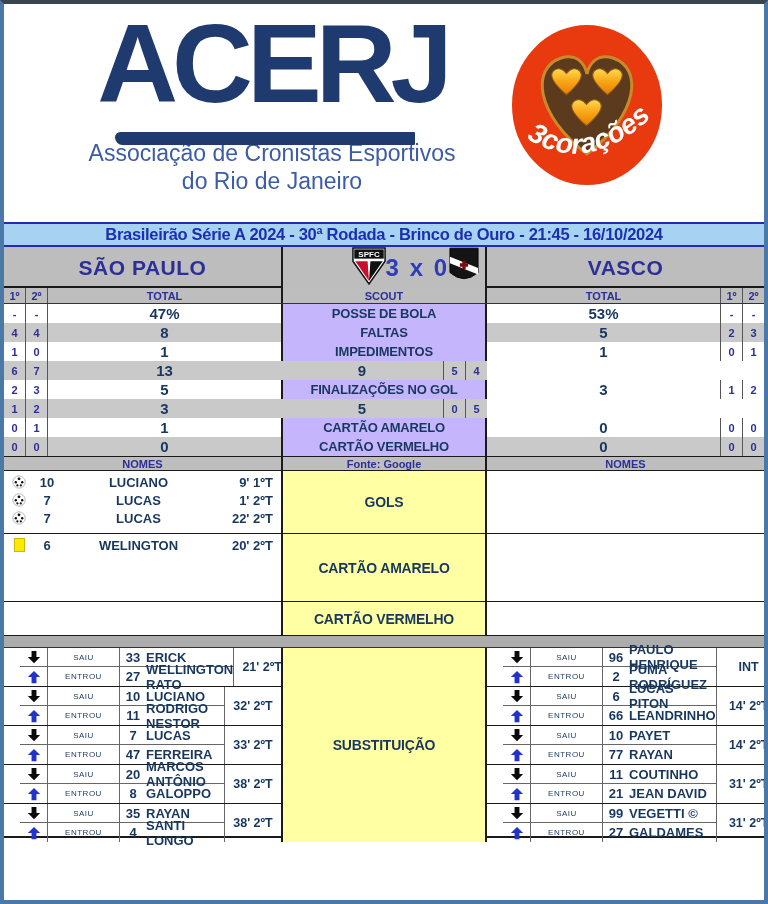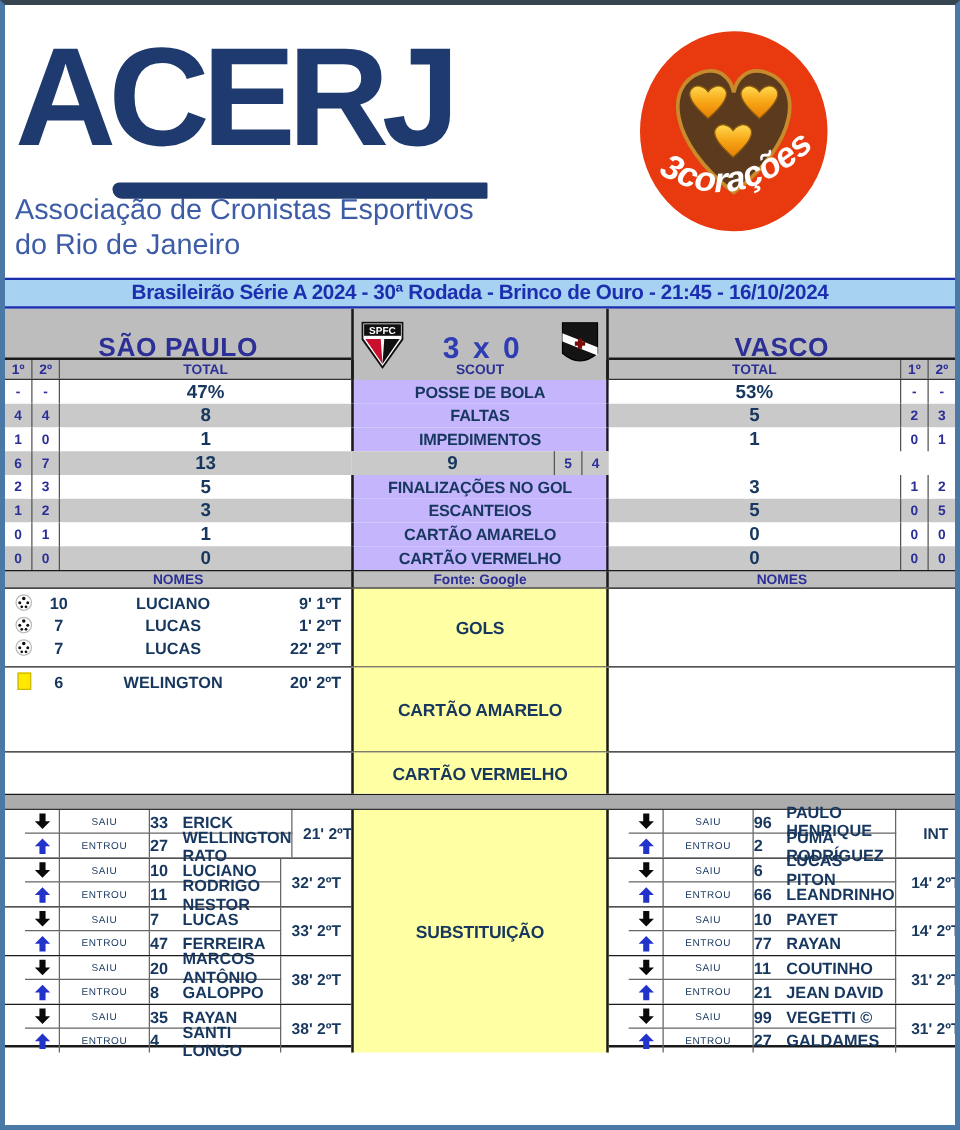--- a/index.html
+++ b/index.html
@@ -2,41 +2,41 @@
 <html><head>
 <meta charset="utf-8">
 <style>
   * { box-sizing: border-box; margin: 0; padding: 0; }
   body { background:#e8e8e8; font-family:"Liberation Sans", sans-serif; }
   .page { width:768px; height:904px; margin:0 auto; background:#fff;
           border:4px solid #4a79a8; border-top-color:#36454f; overflow:hidden; position:relative; }
 
   
   .hdr { height:218px; position:relative; background:#fff; }
-  .acerj-wrap { position:absolute; left:8px; top:0; width:470px; text-align:left;margin-top:14px; }
+  .acerj-wrap { position:absolute; left:33px; top:0; width:470px; text-align:center; }
   .acerj { font-size:112px; font-weight:bold; color:#1E3A6E; letter-spacing:-6px; line-height:1.08; }
   .acerj-swoosh { position:absolute; left:78px; top:128px; width:300px; height:13px;
                   background:#1E3A6E; border-radius:10px 2px 2px 14px; }
   .org { color:#3D5CA6; font-size:23px; line-height:28px; font-weight:normal; margin-top:14px; }
   .sponsor { position:absolute; left:503px; top:16px; }
 
   
   .titlebar { height:25px; background:#A8D2F2; border-top:2px solid #1C2FB0; border-bottom:2px solid #1C2FB0;
               display:flex; align-items:center; justify-content:center;
               color:#1C2FB0; font-weight:bold; font-size:16.5px; letter-spacing:-0.3px; }
 
   
   .cols { display:grid; grid-template-columns:277px 206px 1fr; }
   .mcol { border-left:2px solid #1a1a1a; border-right:2px solid #1a1a1a; }
 
   
   .teamrow { height:41px; background:#BDBDBD; border-bottom:2px solid #1a1a1a; }
   .teamcell { display:flex; align-items:center; justify-content:center;
               color:#2B2F96; font-weight:bold; font-size:21px; letter-spacing:0.5px; }
-  .scorecell { display:flex; align-items:center; justify-content:space-between; background:#BDBDBD; padding:10px 6px;gap:24px; }
+  .scorecell { display:flex; align-items:center; justify-content:flex-end; background:#BDBDBD; padding:0 6px; }
   .score { color:#2F3DB5; font-weight:bold; font-size:24px; letter-spacing:2px; }
 
   
   .subhead { height:16px; background:#BEBEBE; border-bottom:1px solid #333;
              color:#2B2F96; font-weight:bold; font-size:11px; }
   .subhead .mini, .subhead .tot, .subhead .scout { display:flex; align-items:center; justify-content:center; }
   .lsplit { display:grid; grid-template-columns:22px 22px 1fr; height:100%; }
   .rsplit { display:grid; grid-template-columns:1fr 22px 22px; height:100%; }
   .mini { border-right:1px solid #555; }
   .rsplit .mini { border-right:none; border-left:1px solid #555; }
@@ -80,21 +80,21 @@
   .subsband { height:190px; border-bottom:2px solid #1a1a1a; }
   .subtable { display:flex; flex-direction:column; }
   .subpair { display:grid; grid-template-rows:19px 19px; border-bottom:1.5px solid #1a1a1a;padding-left:16px; }
   .subpair:last-child { border-bottom:none; }
   .subtable.left .subpair { grid-template-columns:28px 72px 1fr 56px; }
   .subtable.right .subpair { grid-template-columns:28px 72px 1fr 64px; }
   .sicon { display:flex; align-items:center; justify-content:center; border-right:1px solid #666; }
   .slabel { display:flex; align-items:center; justify-content:center; font-size:8px; letter-spacing:0.5px;
             color:#17375E; border-right:1px solid #666; }
   .sname { display:flex; align-items:center; font-size:13px; font-weight:600; color:#17375E; border-right:1px solid #666; }
-  .sname .num { font-style:normal; width:26px; text-align:left; flex:none; }
+  .sname .num { font-style:normal; width:26px; text-align:center; flex:none; }
   .stime { grid-column:4; grid-row:1 / span 2; display:flex; align-items:center; justify-content:center;
            font-size:12.5px; font-weight:600; color:#17375E; }
   .subpair > *:nth-child(-n+3) { border-bottom:1px solid #666; }
 
   
   .footer { text-align:center; padding-top:5px; color:#1F3864; font-weight:bold; font-size:15.5px; line-height:20px; }
 </style>
 </head>
 <body>
 
@@ -234,21 +234,20 @@
           <span class="statmini">1</span>
           <span class="statmini">2</span>
         </div>
     </div>
     <div class="cols srow stripe1">
       <div class="lcell lsplit">
           <span class="statmini">1</span>
           <span class="statmini">2</span>
           <span class="stattot">3</span>
         </div>
-      <div class="statlabel mcol">ESCANTEIOS</div>
       <div class="rcell rsplit">
           <span class="stattot">5</span>
           <span class="statmini">0</span>
           <span class="statmini">5</span>
         </div>
     </div>
     <div class="cols srow stripe0">
       <div class="lcell lsplit">
           <span class="statmini">0</span>
           <span class="statmini">1</span>

